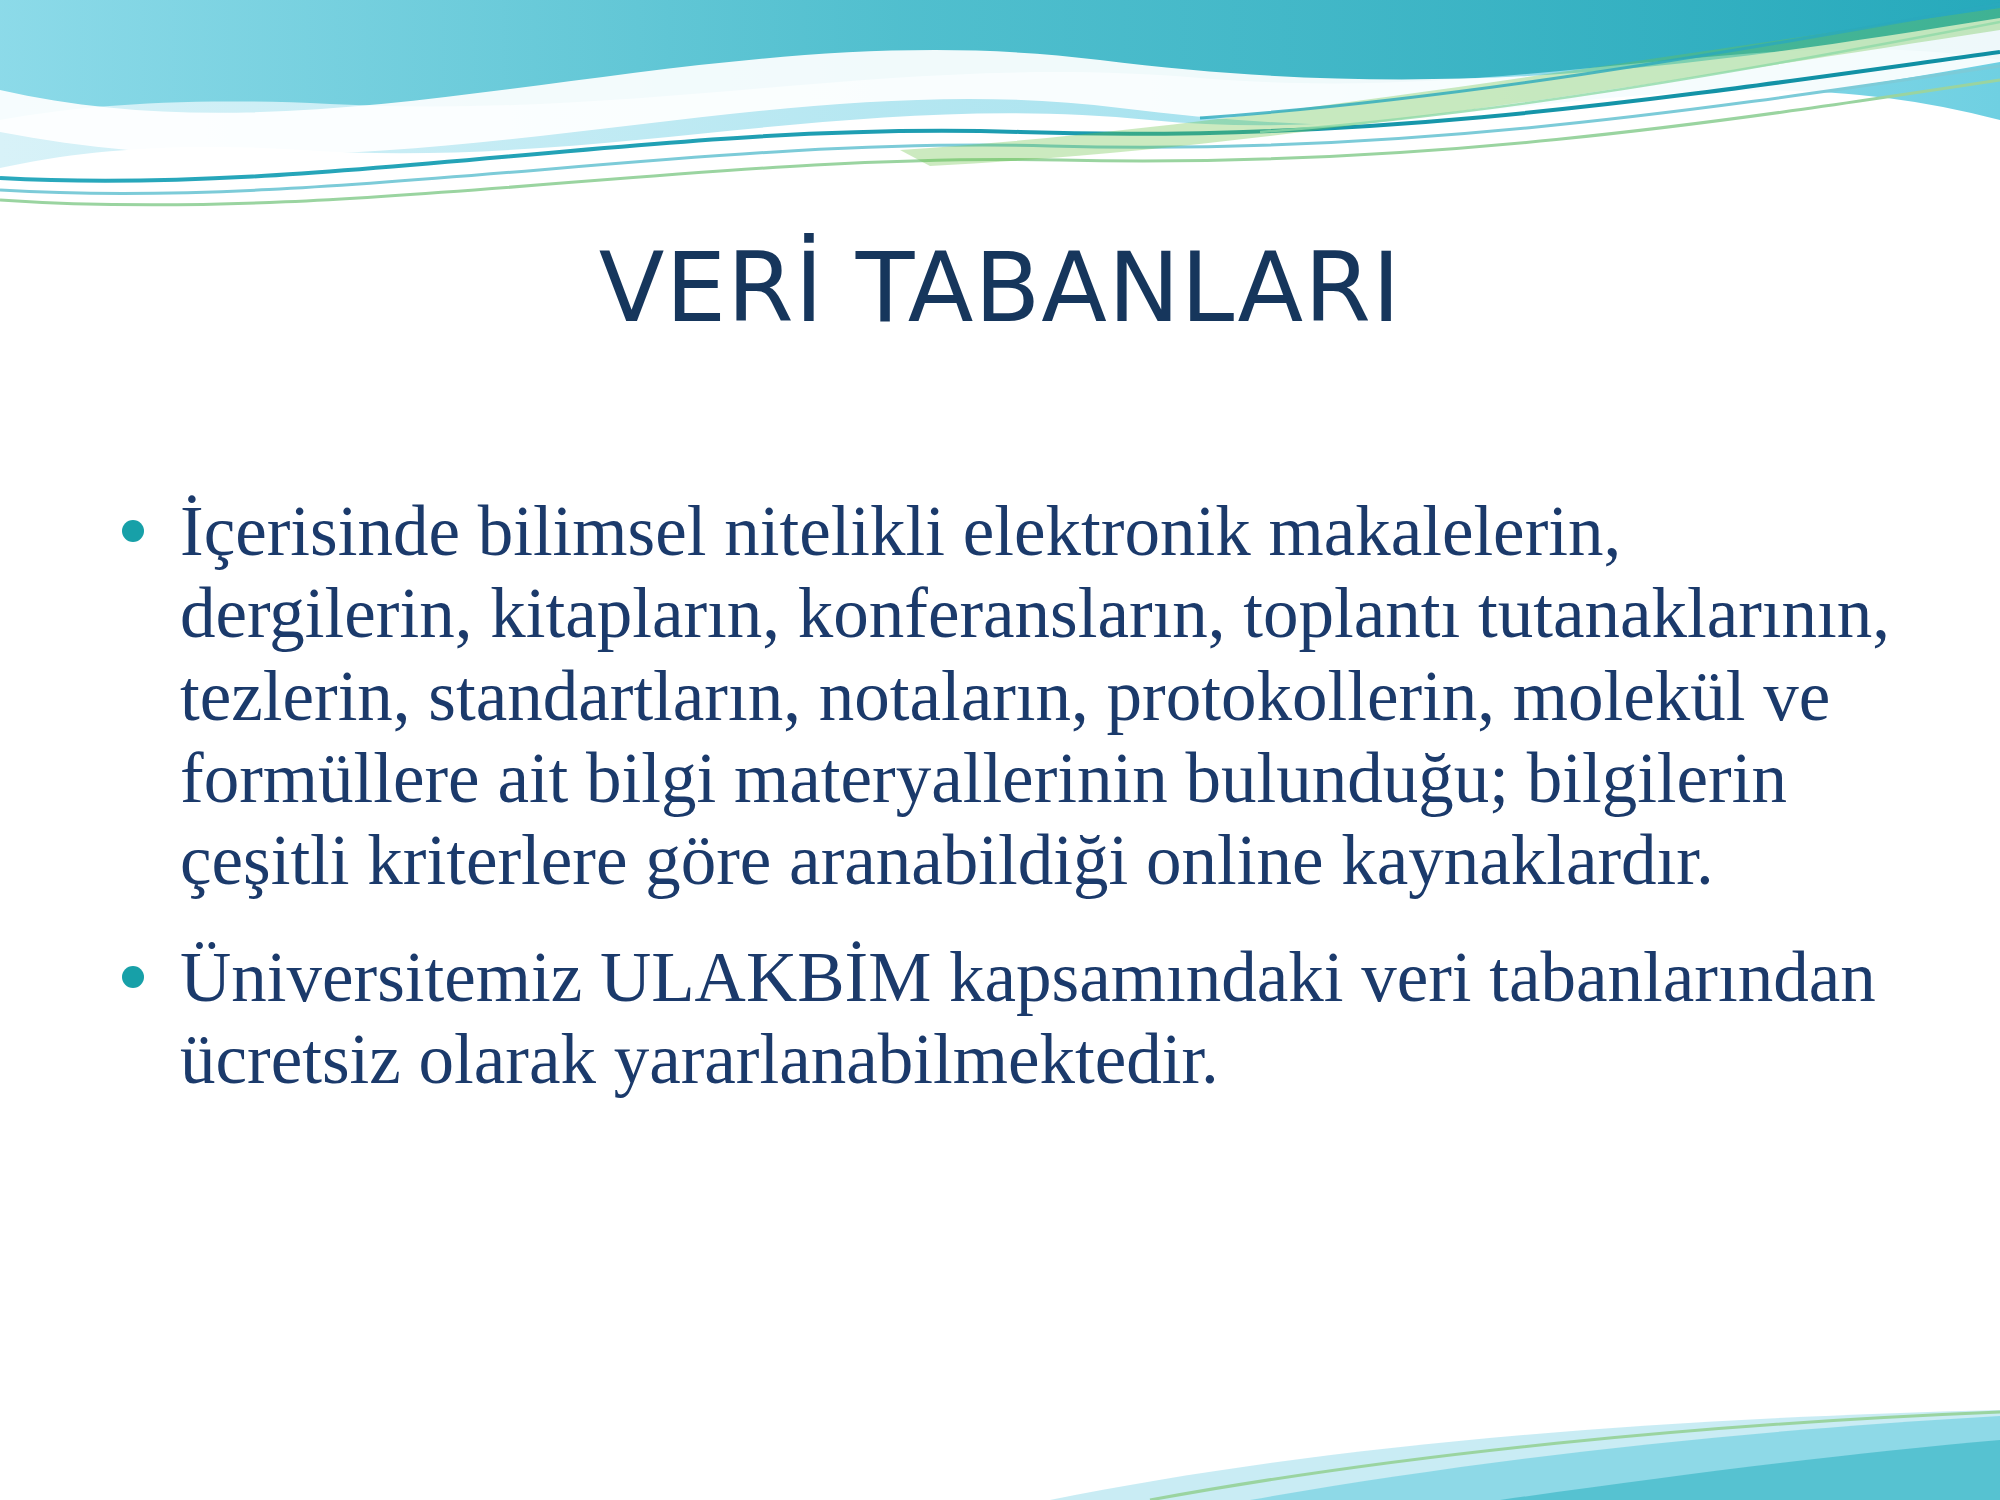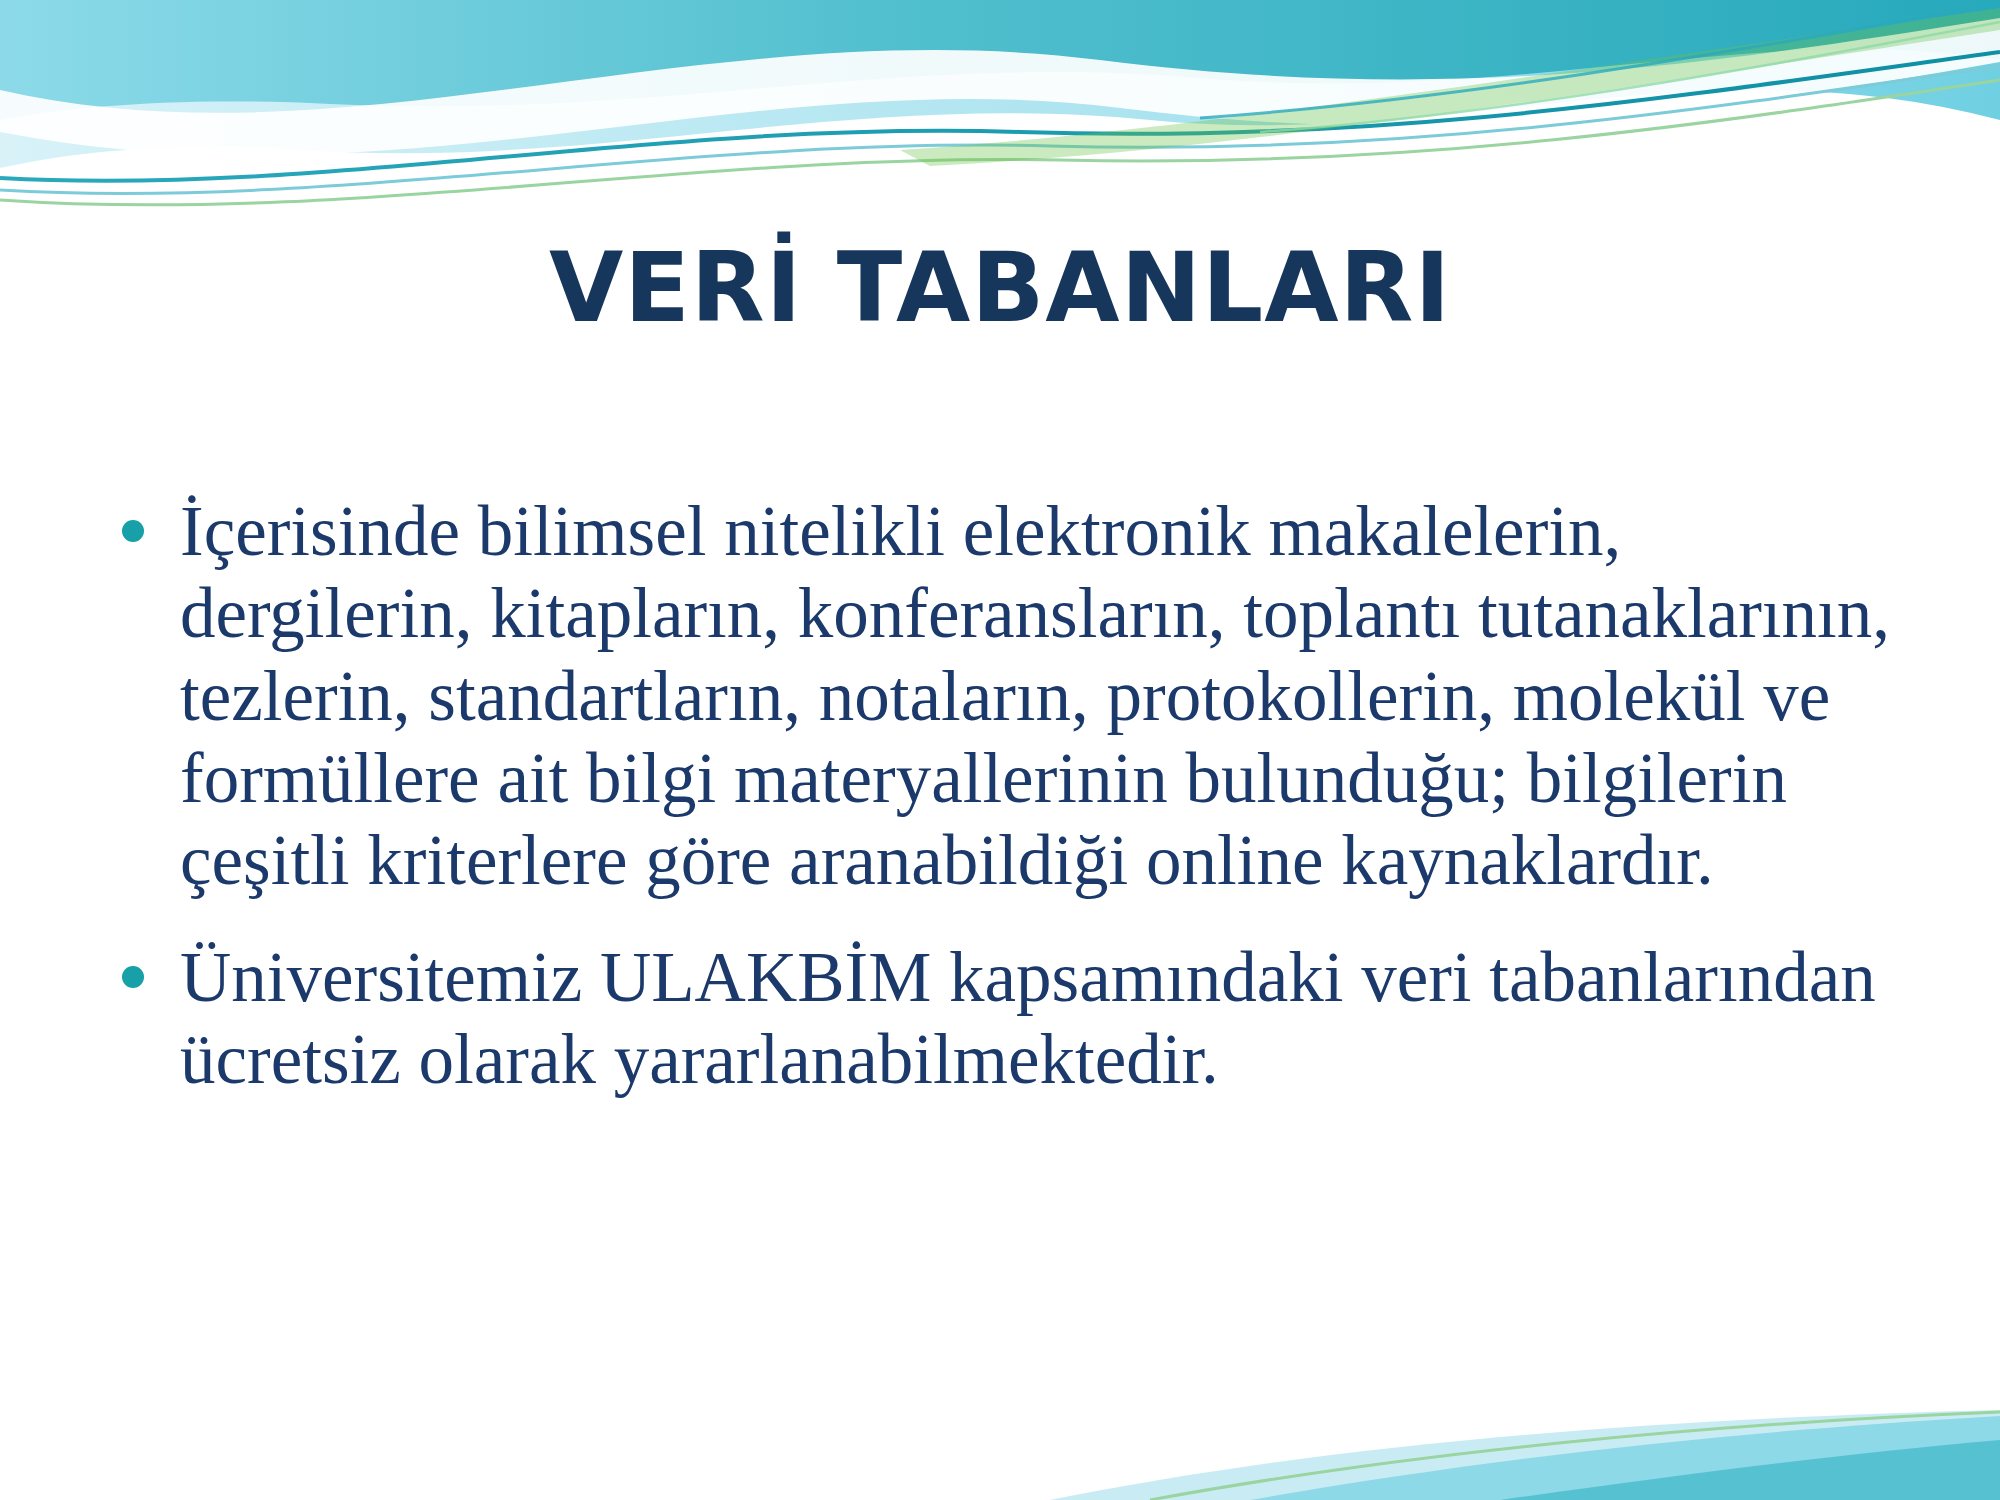--- a/index.html
+++ b/index.html
@@ -36,21 +36,21 @@
     height: 90px;
     pointer-events: none;
   }
   .title {
     position: absolute;
     top: 238px;
     left: 0;
     width: 2000px;
     text-align: center;
     font-family: "DejaVu Sans", sans-serif;
-    font-weight: 700;
+    font-weight: 400;
     font-size: 96px;
     letter-spacing: 1px;
     color: #16365c;
     line-height: 1.05;
   }
   .body-block {
     position: absolute;
     top: 490px;
     left: 108px;
     width: 1810px;

